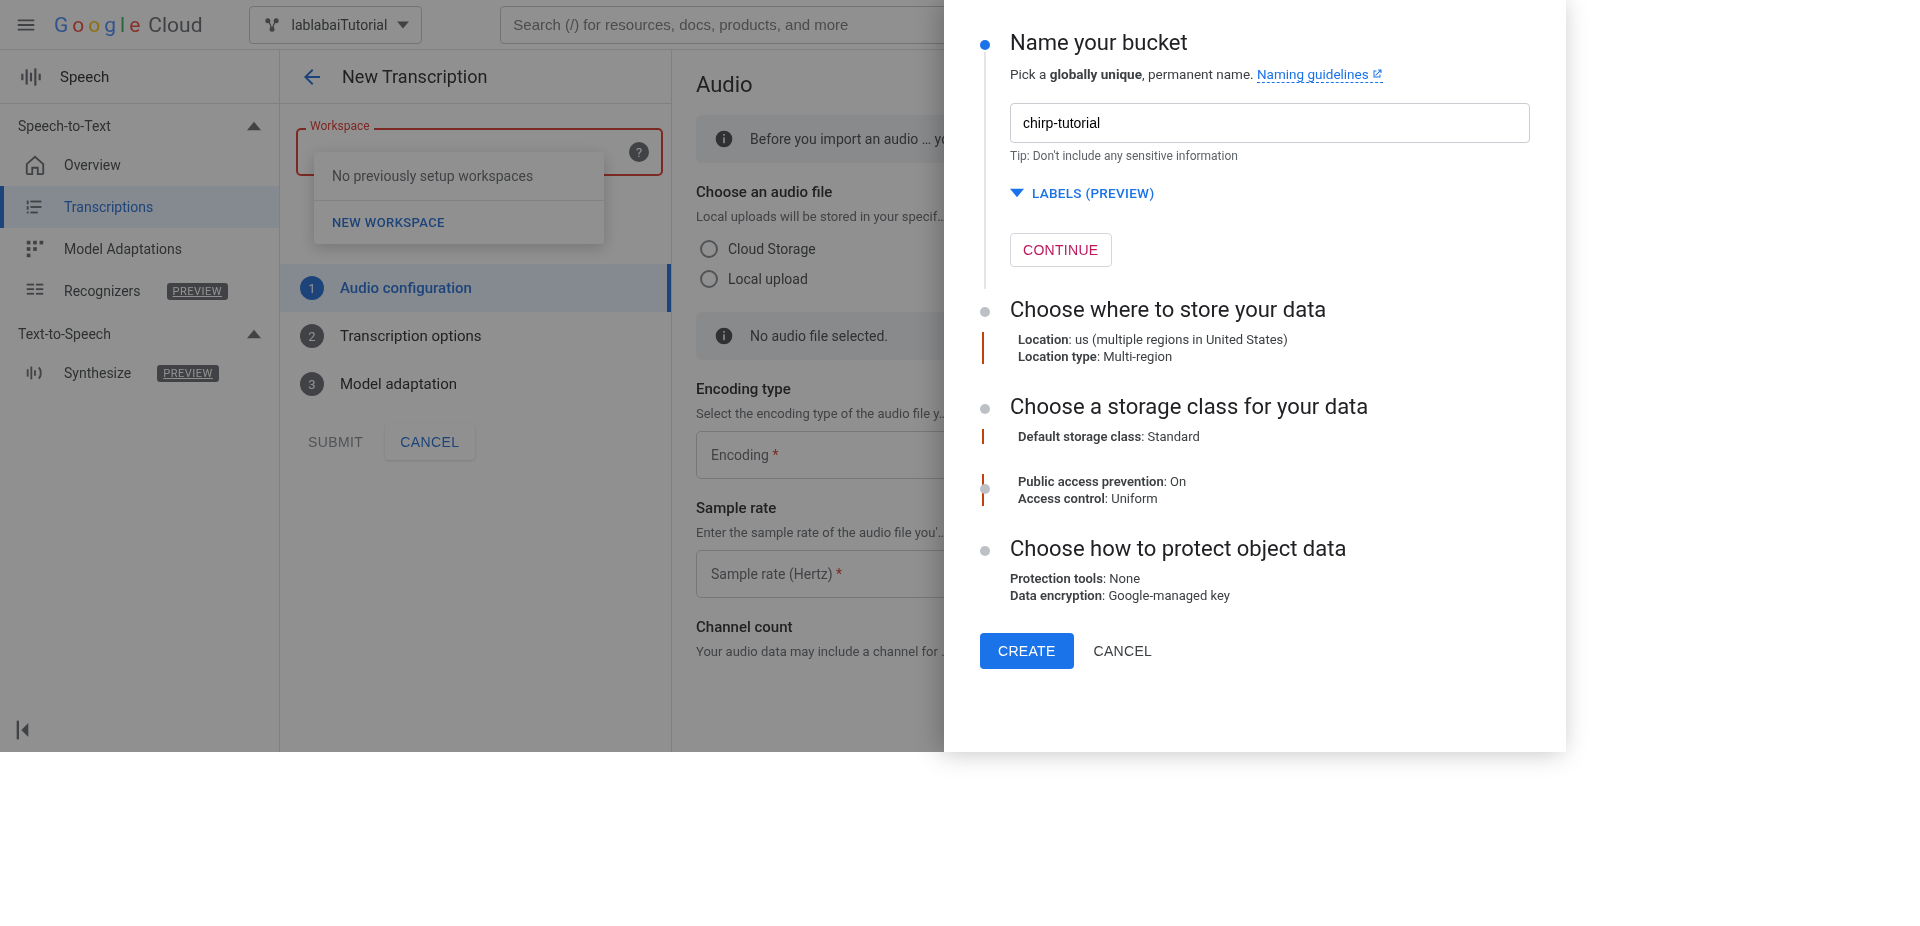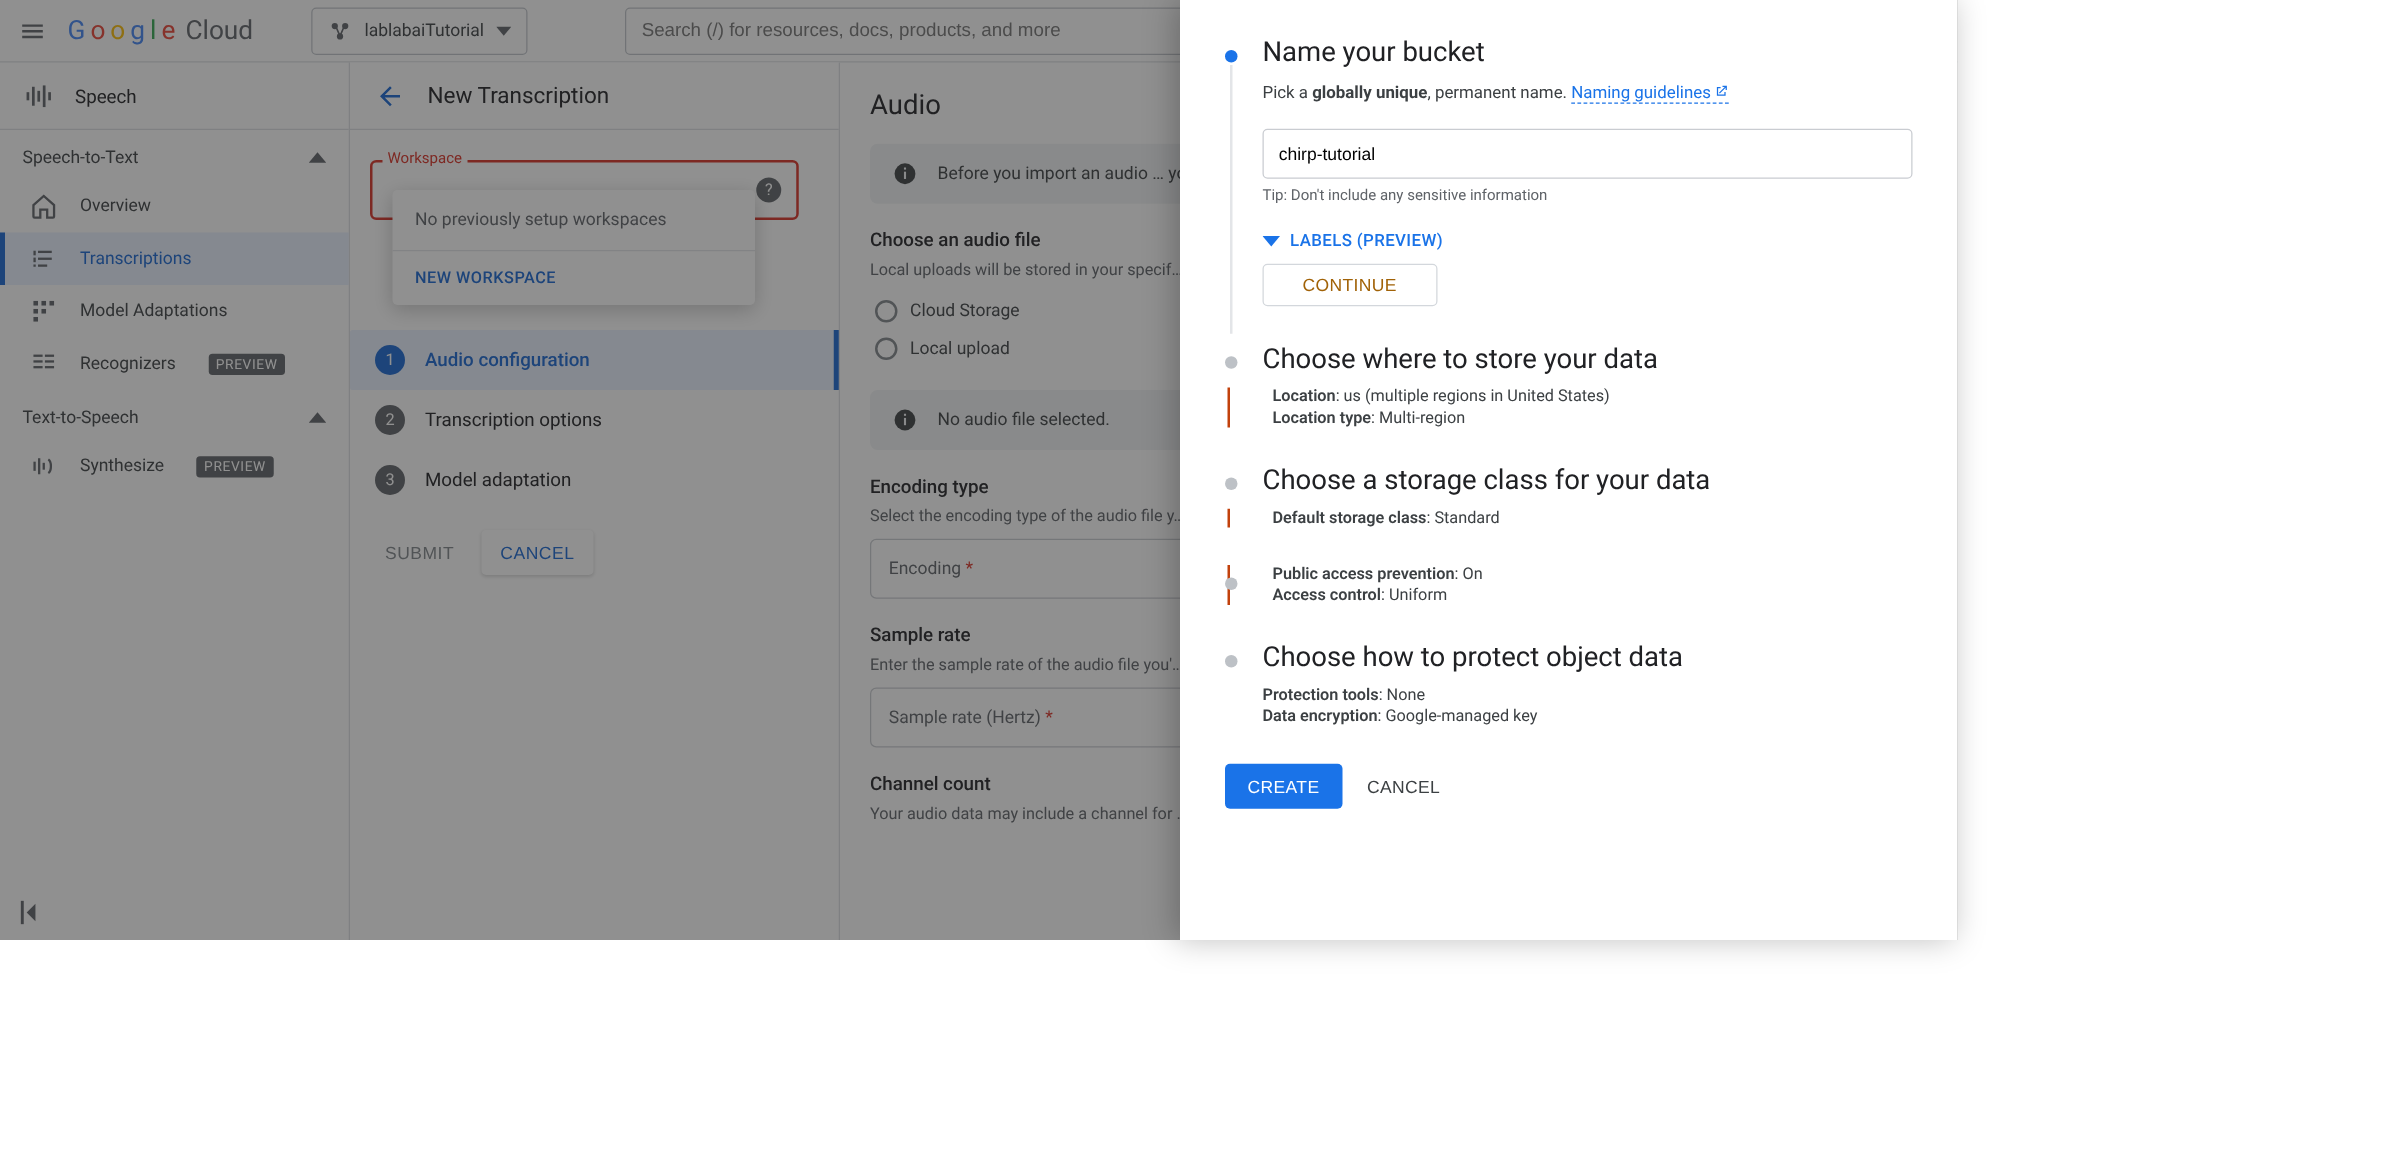--- a/index.html
+++ b/index.html
@@ -31,31 +31,31 @@
   .body { display:flex; height: calc(752px - 50px); }
   .sidebar { width:280px; border-right:1px solid #dcdfe2; display:flex; flex-direction:column; position:relative; }
   .sidebar-title { height:54px; display:flex; align-items:center; padding:0 18px; gap:16px; font-size:15px; border-bottom:1px solid #dcdfe2; }
   .sidebar-title .prod-icon { width:26px; height:26px; display:flex; align-items:center; justify-content:center; color:#5f6368; }
   .side-section-title { padding:14px 18px 10px; font-size:14px; color:#3c4043; display:flex; align-items:center; justify-content:space-between; cursor:pointer; }
   .side-section-title svg { width:14px; height:14px; color:#5f6368; }
   .nav-item { display:flex; align-items:center; height:42px; padding:0 22px 0 24px; gap:18px; font-size:14px; color:#3c4043; cursor:pointer; }
   .nav-item .nav-icon { width:22px; height:22px; display:flex; align-items:center; justify-content:center; color:#5f6368; }
   .nav-item.active { background:#e8f0fe; color:#1967d2; position:relative; }
   .nav-item.active::before { content:""; position:absolute; left:0; top:0; bottom:0; width:4px; background:#1967d2; }
-  .chip-preview { background:#5f6368; color:#fff; font-size:11px; border-radius:3px; padding:2px 6px; letter-spacing:.5px; }
+  .chip-preview { background:#5f6368; color:#fff; font-size:11px; border-radius:3px; padding:2px 6px; letter-spacing:.5px;text-decoration:underline; }
   .sidebar-collapse { position:absolute; bottom:8px; left:12px; width:28px; height:28px; display:flex; align-items:center; justify-content:center; color:#5f6368; cursor:pointer; }
 
   
   .main { flex:1; display:flex; }
   .wizard-col { width:392px; border-right:1px solid #dcdfe2; padding:0; background:#fff; }
   .wizard-header { height:54px; display:flex; align-items:center; gap:18px; padding:0 20px; border-bottom:1px solid #dcdfe2; }
   .back-arrow { width:24px; height:24px; color:#1967d2; cursor:pointer; display:flex; align-items:center; justify-content:center; }
   .wizard-title { font-size:18px; }
 
-  .workspace-field { margin:24px 32px 8px 16px; position:relative; }
+  .workspace-field { margin:24px 8px 8px 16px; position:relative; }
   .workspace-box { border:2px solid #d93025; border-radius:5px; height:48px; display:flex; align-items:center; padding:0 12px; justify-content:space-between; }
   .workspace-label { position:absolute; top:-9px; left:10px; background:#fff; padding:0 4px; font-size:12px; color:#d93025; }
   .workspace-box .helpq { width:20px; height:20px; border-radius:50%; background:#5f6368; color:#fff; display:flex; align-items:center; justify-content:center; font-size:13px; }
 
   .ws-popover { position:absolute; left:18px; top:24px; width:290px; background:#fff; box-shadow:0 4px 16px rgba(0,0,0,.22); border-radius:4px; z-index:5; }
   .ws-popover .ws-empty { padding:16px 18px; color:#5f6368; font-size:14px; }
   .ws-popover .ws-new { border-top:1px solid #e3e5e8; padding:14px 18px; color:#1967d2; font-weight:500; letter-spacing:.4px; font-size:13px; cursor:pointer; }
 
   .steps { padding: 80px 20px 0 20px; }
   .step-row { display:flex; align-items:center; gap:16px; padding:12px 0; cursor:pointer; }
@@ -92,21 +92,21 @@
   .bullet-item.active::before { background:#1a73e8; }
   .bullet-item.connected::after { content:""; position:absolute; left:4px; top:22px; width:2px; height:100%; background:#e3e5e8; }
   .drawer h2 { font-size:22px; font-weight:400; margin-bottom:10px; }
   .drawer p { font-size:13.5px; color:#3c4043; line-height:1.45; }
   .drawer a { color:#1a73e8; text-decoration:none; border-bottom:1px dashed #1a73e8; }
   .drawer .ext-icon svg { width:12px; height:12px; color:#1a73e8; margin-left:2px; vertical-align:-1px; }
   .bucket-input { margin-top:18px; width:100%; height:40px; border:1px solid #c9ccd1; border-radius:4px; padding:0 12px; font-size:14px; outline:none; }
   .tip { font-size:12px; color:#5f6368; margin-top:6px; }
   .labels-toggle { color:#1a73e8; font-size:13.5px; font-weight:500; display:flex; align-items:center; gap:8px; margin-top:22px; cursor:pointer; letter-spacing:.3px; }
   .labels-toggle svg { width:14px; height:14px; }
-  .continue-btn { margin-top:10px; border:1px solid #d3d7dc; border-radius:4px; padding:8px 31px; color:#a16207; background:#fff; font-weight:500; font-size:14px; letter-spacing:.3px; cursor:pointer; }
+  .continue-btn { margin-top:32px; border:1px solid #d3d7dc; border-radius:4px; padding:8px 12px; color:#be185d; background:#fff; font-weight:500; font-size:14px; letter-spacing:.3px; cursor:pointer; }
   .kv { font-size:13px; color:#3c4043; margin:2px 0; }
   .kv b { font-weight:600; }
   .drawer-actions { margin-top:6px; display:flex; gap:20px; align-items:center; }
   .create-btn { background:#1a73e8; color:#fff; border:none; border-radius:4px; padding:10px 18px; font-size:14px; font-weight:500; letter-spacing:.3px; cursor:pointer; }
   .cancel-text-btn { background:transparent; border:none; color:#3c4043; font-size:14px; font-weight:500; letter-spacing:.3px; cursor:pointer; }
   .sub-kvs { border-left:2px solid #c2410c; margin-left:-28px; padding-left:34px; }
 </style>
 </head>
 <body>
 

